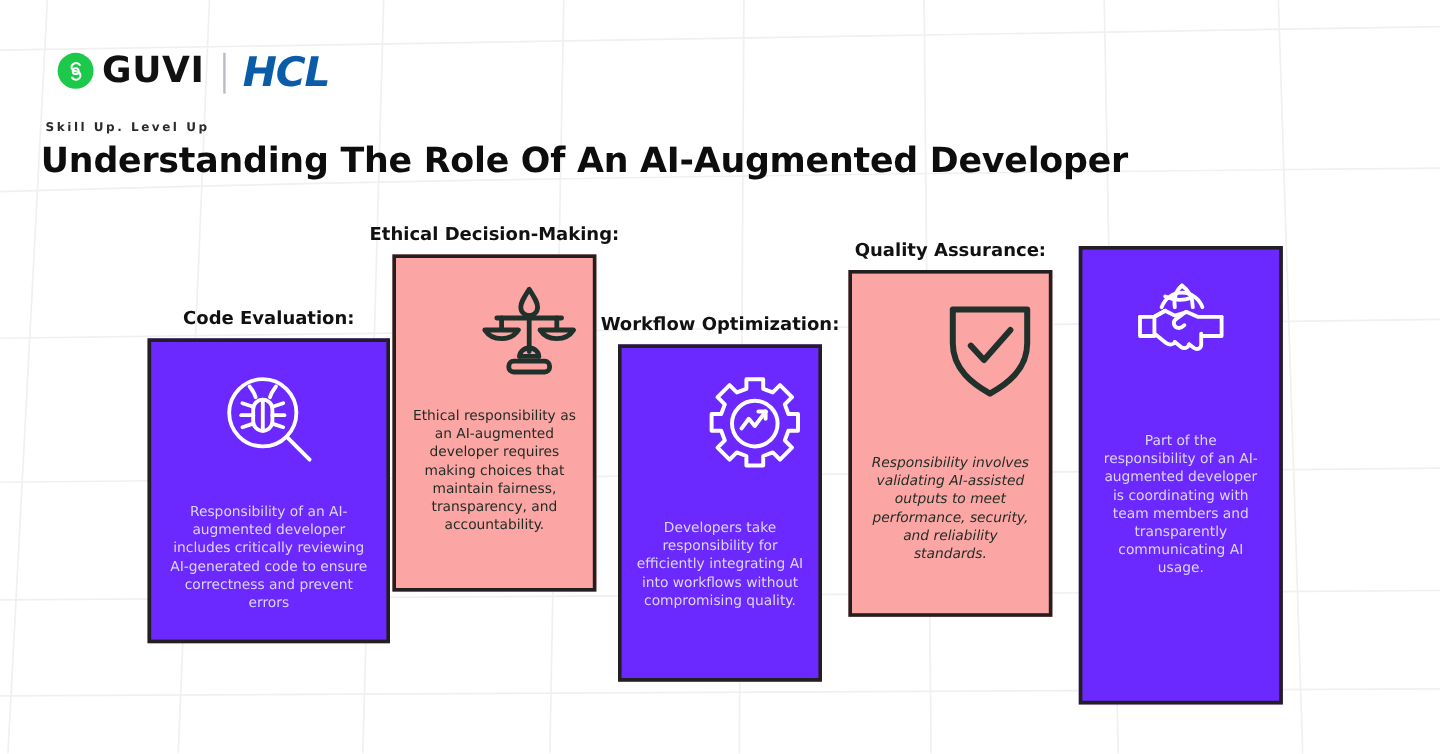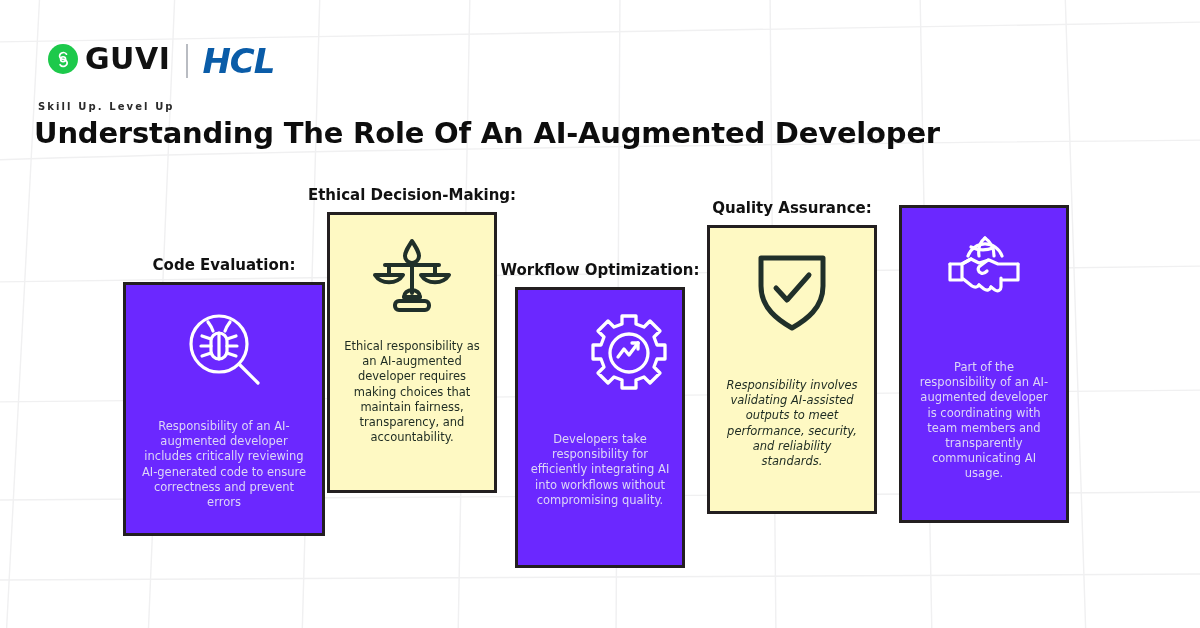--- a/index.html
+++ b/index.html
@@ -81,21 +81,21 @@
     display:flex;align-items:center;justify-content:center;
     margin-bottom:6px;
   }
   .card-body{
     font-family:"DejaVu Sans", sans-serif;
     font-size:11.5px;line-height:1.32;
     text-align:center;
   }
   .card.purple{background:#6B28FF;}
   .card.purple .card-body{color:#DCD6F7;}
-  .card.green{background:#fef9c3;}
+  .card.green{background:#fca5a5;align-items:flex-end;}
   .card.green .card-body{color:#1d2b22;}
 </style>
 </head>
 <body>
 
 <svg id="bg-grid" width="1200" height="628" viewBox="0 0 1200 628">
   <g stroke="#f0f0f1" stroke-width="1.4" fill="none">
     <path d="M-10 42 C 200 36, 500 30, 1210 22"></path>
     <path d="M-10 160 C 250 152, 560 146, 1210 140"></path>
     <path d="M-10 282 C 250 278, 560 272, 1210 266"></path>
@@ -197,21 +197,21 @@
       <svg width="74" height="82" viewBox="0 0 74 82" fill="none" stroke="#20302a" stroke-width="5" stroke-linecap="round" stroke-linejoin="round">
         <path d="M6 8 h62 v28 c0 22 -17 34 -31 42 C23 70 6 58 6 36 z"></path>
         <polyline points="21,38 32,50 54,25"></polyline>
       </svg>
     </div>
     <div class="card-body" style="margin-top:40px;">Responsibility involves validating AI-assisted outputs to meet performance, security, and reliability standards.</div>
   </div>
 </div>
 
 <div class="card-group" style="left:876px;top:205px;width:216px;">
-  <div class="card purple" style="width:170px;height:318px;margin:0 auto;">
+  <div class="card purple" style="width:170px;height:382px;margin:0 auto;">
     <div class="card-icon">
       <svg width="80" height="72" viewBox="0 0 80 72" fill="none" stroke="#ffffff" stroke-width="3.2" stroke-linecap="round" stroke-linejoin="round">
         <path d="M24 26 a18 18 0 0 1 34 0"></path>
         <path d="M41 8 c-5 4 -7 11 -6 18"></path>
         <path d="M41 8 c6 4 9 11 9 18"></path>
         <path d="M27 17 c6 3 14 4 22 1"></path>
         <path d="M6 34 h12 l9 -5 8 4 10 -3 9 4 h20"></path>
         <path d="M6 34 v16 h12"></path>
         <path d="M74 34 v16 h-16"></path>
         <path d="M27 29 l-9 5 v14 l10 8 c3 2 6 1 7 -1"></path>

